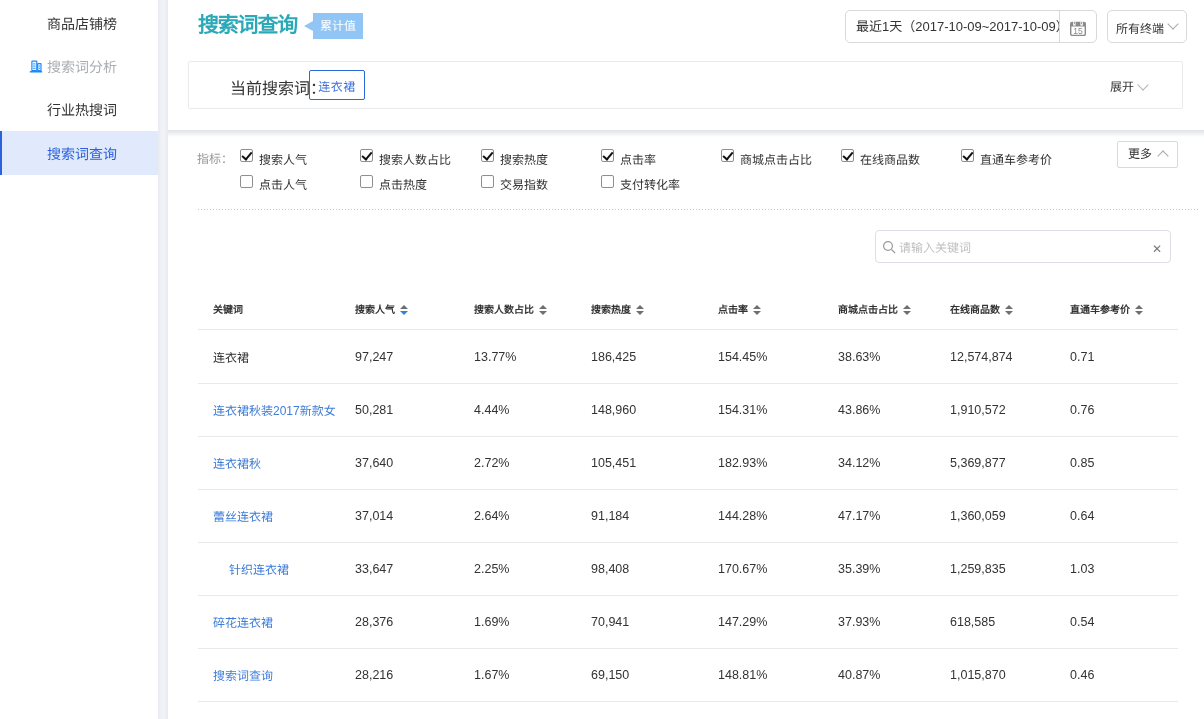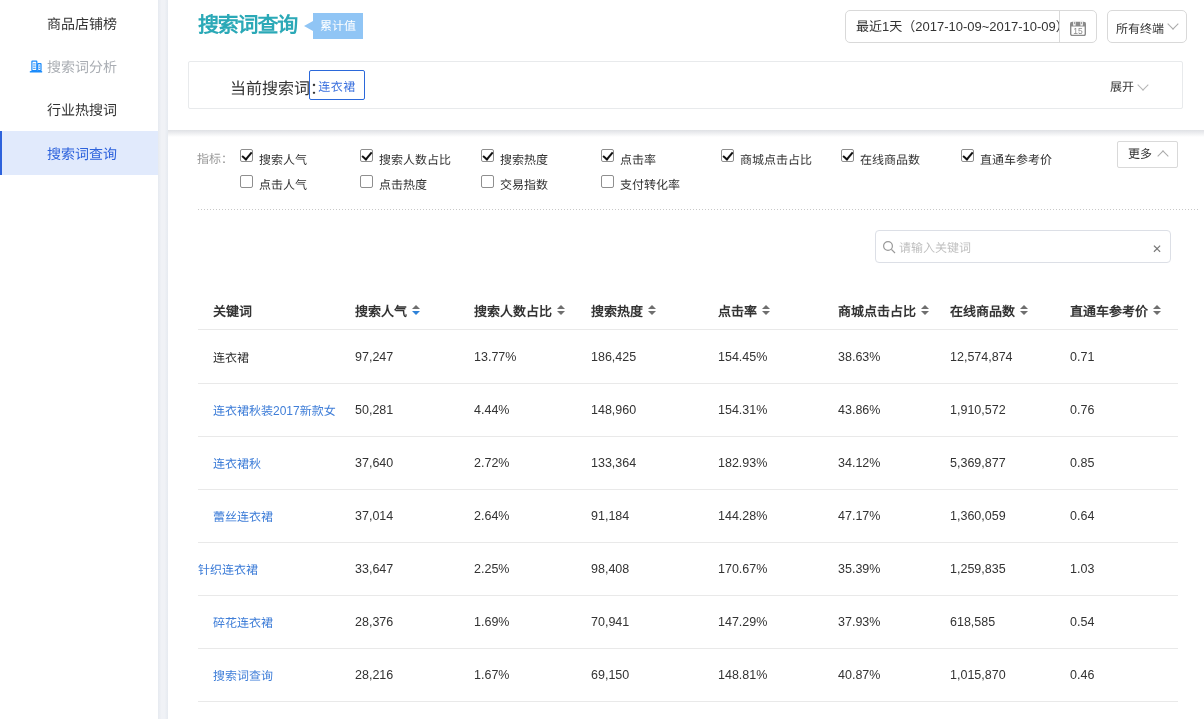--- a/index.html
+++ b/index.html
@@ -67,21 +67,21 @@
 
 
 #searchbox { position:absolute; left:875px; top:230px; width:296px; height:33px;
   border:1px solid #dcdfe6; border-radius:4px; background:#fff; }
 #searchbox .ph { position:absolute; left:23px; top:7px; font-size:12px; color:#bfbfbf; }
 #searchbox .x { position:absolute; right:8px; top:13px; font-size:12px; color:#777; line-height:10px; }
 #mag { position:absolute; left:6px; top:9px; width:14px; height:14px; }
 
 
 .hline { position:absolute; left:198px; width:980px; height:1px; background:#e9e9e9; }
-.th { position:absolute; font-size:13px; font-weight:bold; color:#333; white-space:nowrap; }
+.th { position:absolute; font-size:10px; font-weight:bold; color:#333; white-space:nowrap; }
 .td { position:absolute; font-size:12px; color:#333; white-space:nowrap; }
 .td.link { color:#3f7ed8; }
 .td.num { font-size:12.5px; }
 .caret { position:absolute; left:calc(100% + 5px); top:4px; width:8px; height:10px; }
 .caret .up { position:absolute; left:0; top:0; width:0; height:0;
   border-left:4px solid transparent; border-right:4px solid transparent;
   border-bottom:4px solid #6f6f6f; }
 .caret .dn { position:absolute; left:0; top:6px; width:0; height:0;
   border-left:4px solid transparent; border-right:4px solid transparent;
   border-top:4px solid #6f6f6f; }
@@ -225,36 +225,36 @@
       <span class="td num" style="left:474px; top:403px;">4.44%</span>
       <span class="td num" style="left:591px; top:403px;">148,960</span>
       <span class="td num" style="left:718px; top:403px;">154.31%</span>
       <span class="td num" style="left:838px; top:403px;">43.86%</span>
       <span class="td num" style="left:950px; top:403px;">1,910,572</span>
       <span class="td num" style="left:1070px; top:403px;">0.76</span>
       <span class="hline" style="top:436px;"></span>
       <span class="td link" style="left:213px; top:454px;">连衣裙秋</span>
       <span class="td num" style="left:355px; top:456px;">37,640</span>
       <span class="td num" style="left:474px; top:456px;">2.72%</span>
-      <span class="td num" style="left:591px; top:456px;">133,364</span>
+      <span class="td num" style="left:591px; top:456px;">105,451</span>
       <span class="td num" style="left:718px; top:456px;">182.93%</span>
       <span class="td num" style="left:838px; top:456px;">34.12%</span>
       <span class="td num" style="left:950px; top:456px;">5,369,877</span>
       <span class="td num" style="left:1070px; top:456px;">0.85</span>
       <span class="hline" style="top:489px;"></span>
       <span class="td link" style="left:213px; top:507px;">蕾丝连衣裙</span>
       <span class="td num" style="left:355px; top:509px;">37,014</span>
       <span class="td num" style="left:474px; top:509px;">2.64%</span>
       <span class="td num" style="left:591px; top:509px;">91,184</span>
       <span class="td num" style="left:718px; top:509px;">144.28%</span>
       <span class="td num" style="left:838px; top:509px;">47.17%</span>
       <span class="td num" style="left:950px; top:509px;">1,360,059</span>
       <span class="td num" style="left:1070px; top:509px;">0.64</span>
       <span class="hline" style="top:542px;"></span>
-      <span class="td link" style="left:198px; top:560px;text-align:right;">针织连衣裙</span>
+      <span class="td link" style="left:229px; top:560px;text-align:right;">针织连衣裙</span>
       <span class="td num" style="left:355px; top:562px;">33,647</span>
       <span class="td num" style="left:474px; top:562px;">2.25%</span>
       <span class="td num" style="left:591px; top:562px;">98,408</span>
       <span class="td num" style="left:718px; top:562px;">170.67%</span>
       <span class="td num" style="left:838px; top:562px;">35.39%</span>
       <span class="td num" style="left:950px; top:562px;">1,259,835</span>
       <span class="td num" style="left:1070px; top:562px;">1.03</span>
       <span class="hline" style="top:595px;"></span>
       <span class="td link" style="left:213px; top:613px;">碎花连衣裙</span>
       <span class="td num" style="left:355px; top:615px;">28,376</span>

